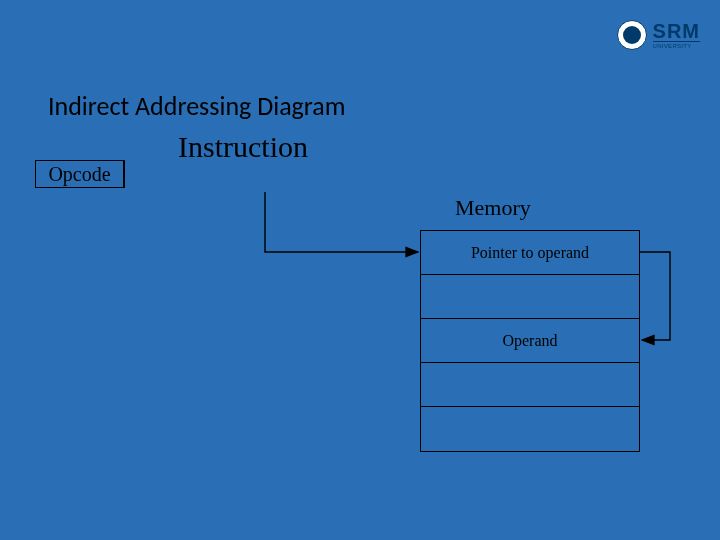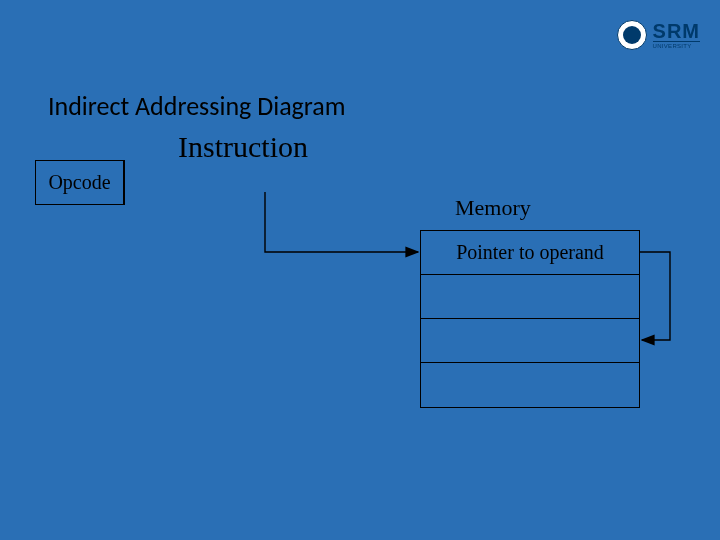--- a/index.html
+++ b/index.html
@@ -40,21 +40,21 @@
     font-size: 26px; color: #000;
     font-family: Calibri, "Segoe UI", sans-serif;
   }
   .sub-label {
     position: absolute; left: 178px; top: 130px;
     font-size: 30px;
   }
   .instr-box {
     position: absolute; left: 35px; top: 160px;
     display: flex; border: 1px solid #000;
-    height: 45px; background: transparent;
+    height: 28px; background: transparent;
   }
   .opcode {
     width: 88px; border-right: 1px solid #000;
     display: flex; align-items: center; justify-content: center;
     font-size: 20px;
   }
   .addr {
     width: 280px;
     display: flex; align-items: center; justify-content: center;
     font-size: 20px;
@@ -65,21 +65,21 @@
     text-align: center;
   }
   .mem-box {
     position: absolute; left: 420px; top: 230px;
     width: 220px;
     border: 1px solid #000;
   }
   .mem-row {
     height: 44px; border-bottom: 1px solid #000;
     display: flex; align-items: center; justify-content: center;
-    font-size: 20px; padding: 0 6px;
+    font-size: 16px; padding: 0 6px;
   }
   .mem-row:last-child { border-bottom: none; }
   svg.arrows {
     position: absolute; left: 0; top: 0;
     width: 720px; height: 540px;
     pointer-events: none;
   }
 </style>
 </head>
 <body>
@@ -100,20 +100,21 @@
 
 <div class="instr-box">
   <div class="opcode">Opcode</div>
 </div>
 
 <div class="mem-label">Memory</div>
 
 <div class="mem-box">
   <div class="mem-row">Pointer to operand</div>
   <div class="mem-row"></div>
+  <div class="mem-row">Operand</div>
   <div class="mem-row"></div>
   <div class="mem-row"></div>
 </div>
 
 <svg class="arrows">
   <defs>
     <marker id="ah" markerWidth="10" markerHeight="8" refX="9" refY="4" orient="auto">
       <path d="M0,0 L10,4 L0,8 Z" fill="#000"></path>
     </marker>
   </defs>

